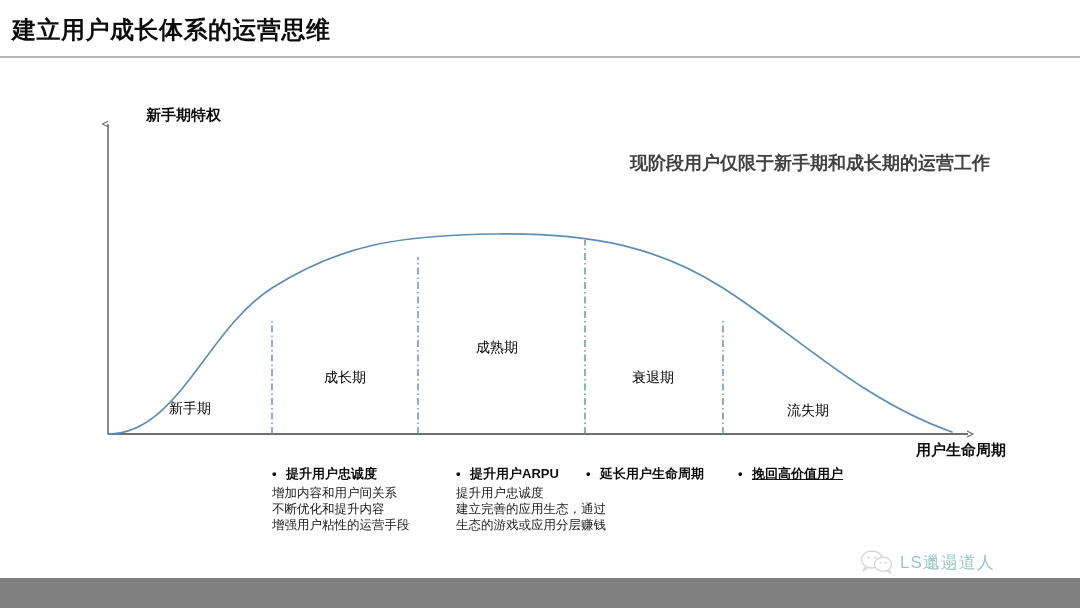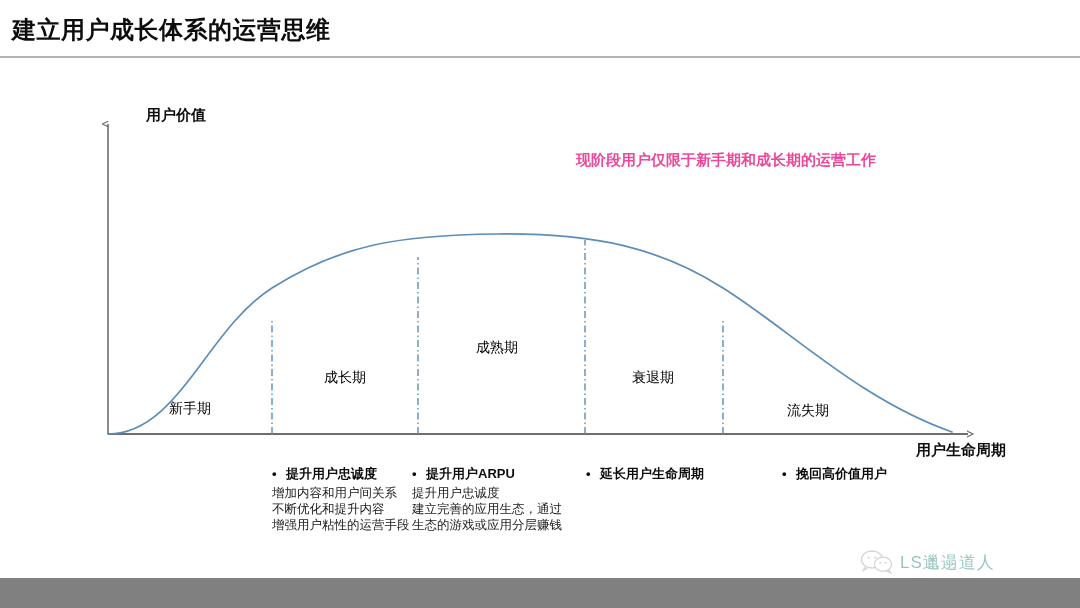--- a/index.html
+++ b/index.html
@@ -54,25 +54,25 @@
     font-size: 15px;
     font-weight: bold;
     color: #0d0d0d;
     white-space: nowrap;
   }
   #y-axis-title { left: 146px; top: 106px; }
   #x-axis-title { left: 916px; top: 441px; }
 
   #headline-note {
     position: absolute;
-    left: 576px;
+    left: 630px;
     top: 151px;
-    font-size: 15px;
-    font-weight: bold;
-    color: #ec4899;
+    font-size: 18px;
+    font-weight: bold;
+    color: #404040;
     white-space: nowrap;
   }
 
   .stage-label {
     position: absolute;
     font-size: 14px;
     color: #000000;
     white-space: nowrap;
     transform: translateX(-50%);
   }
@@ -164,21 +164,21 @@
       <line x1="272" y1="434" x2="272" y2="318"></line>
       <line x1="418" y1="434" x2="418" y2="257"></line>
       <line x1="585" y1="434" x2="585" y2="240"></line>
       <line x1="723" y1="434" x2="723" y2="318"></line>
     </g>
 
     <path d="M108,434 C178,434 206,330 272,288 C340,245 398,235 497,234
              C596,233 660,248 723,288 C790,330 860,400 952,432" fill="none" stroke="#5b8db8" stroke-width="1.7" stroke-linecap="round"></path>
   </svg>
 
-  <div class="axis-title" id="y-axis-title">用户价值</div>
+  <div class="axis-title" id="y-axis-title">新手期特权</div>
   <div class="axis-title" id="x-axis-title">用户生命周期</div>
 
   <div id="headline-note">现阶段用户仅限于新手期和成长期的运营工作</div>
 
   <div class="stage-label" style="left:190px; top:400px;">新手期</div>
   <div class="stage-label" style="left:345px; top:369px;">成长期</div>
   <div class="stage-label" style="left:497px; top:339px;">成熟期</div>
   <div class="stage-label" style="left:653px; top:369px;">衰退期</div>
   <div class="stage-label" style="left:808px; top:402px;">流失期</div>
 
@@ -189,38 +189,38 @@
       <div class="bullet-head">
         <span class="bullet-dot">•</span><span>提升用户忠诚度</span>
       </div>
       <div class="bullet-lines">
         <div>增加内容和用户间关系</div>
         <div>不断优化和提升内容</div>
         <div>增强用户粘性的运营手段</div>
       </div>
     </div>
 
-    <div class="bullet-col" style="left:412px;">
+    <div class="bullet-col" style="left:456px;">
       <div class="bullet-head">
         <span class="bullet-dot">•</span><span>提升用户ARPU</span>
       </div>
       <div class="bullet-lines">
         <div>提升用户忠诚度</div>
         <div>建立完善的应用生态，通过</div>
         <div>生态的游戏或应用分层赚钱</div>
       </div>
     </div>
 
     <div class="bullet-col" style="left:586px;">
       <div class="bullet-head">
         <span class="bullet-dot">•</span><span>延长用户生命周期</span>
       </div>
     </div>
 
-    <div class="bullet-col" style="left:782px;">
+    <div class="bullet-col" style="left:738px;text-decoration:underline;">
       <div class="bullet-head">
         <span class="bullet-dot">•</span><span>挽回高价值用户</span>
       </div>
     </div>
 
   </div>
 
   <div id="watermark">
     <svg width="34" height="24" viewBox="0 0 34 24">
       <ellipse cx="12" cy="9.5" rx="10.5" ry="8.5" fill="none" stroke="#9a9a9a" stroke-width="1.3"></ellipse>

